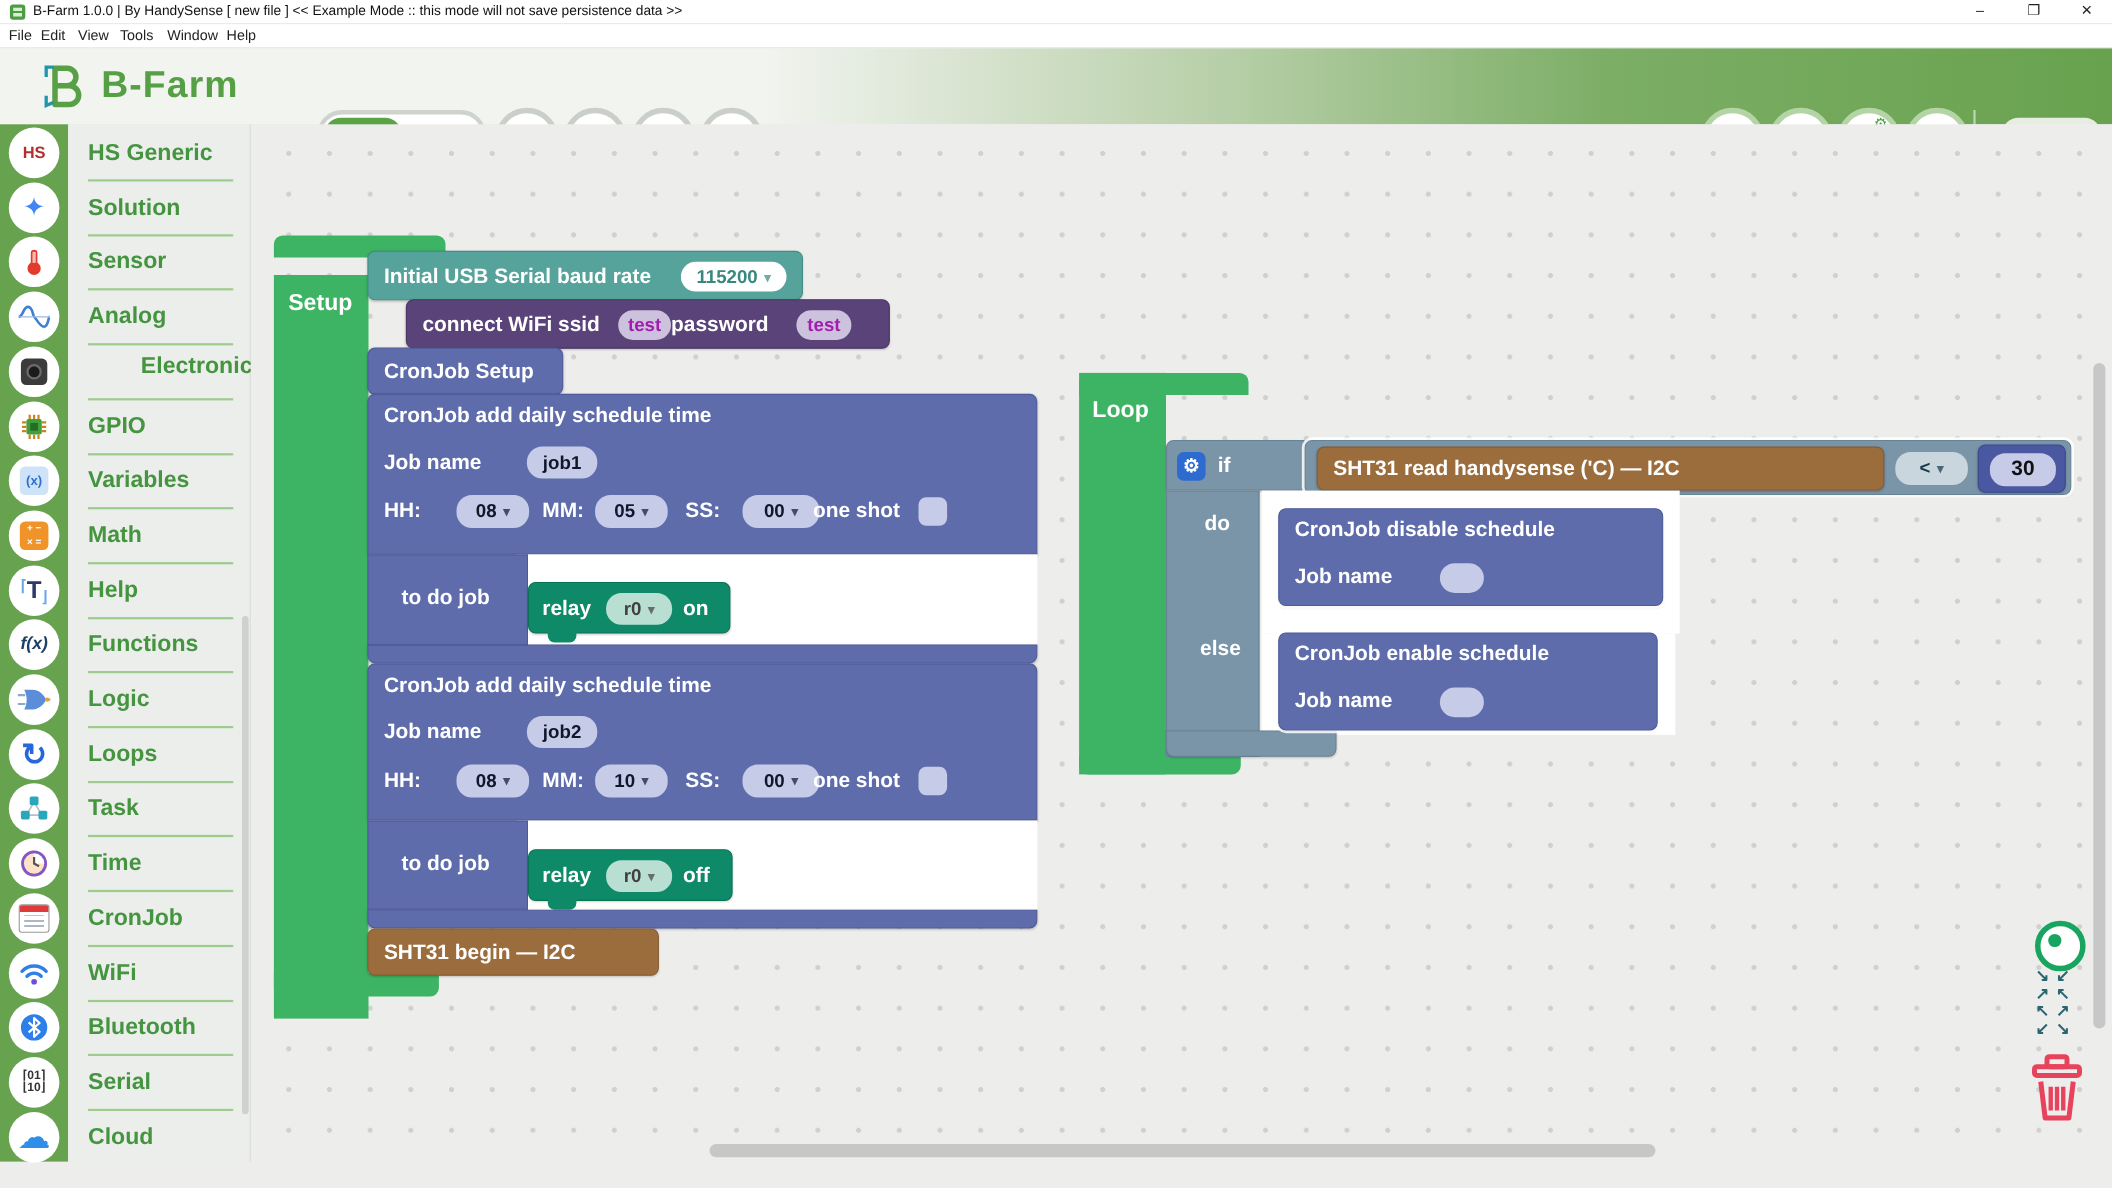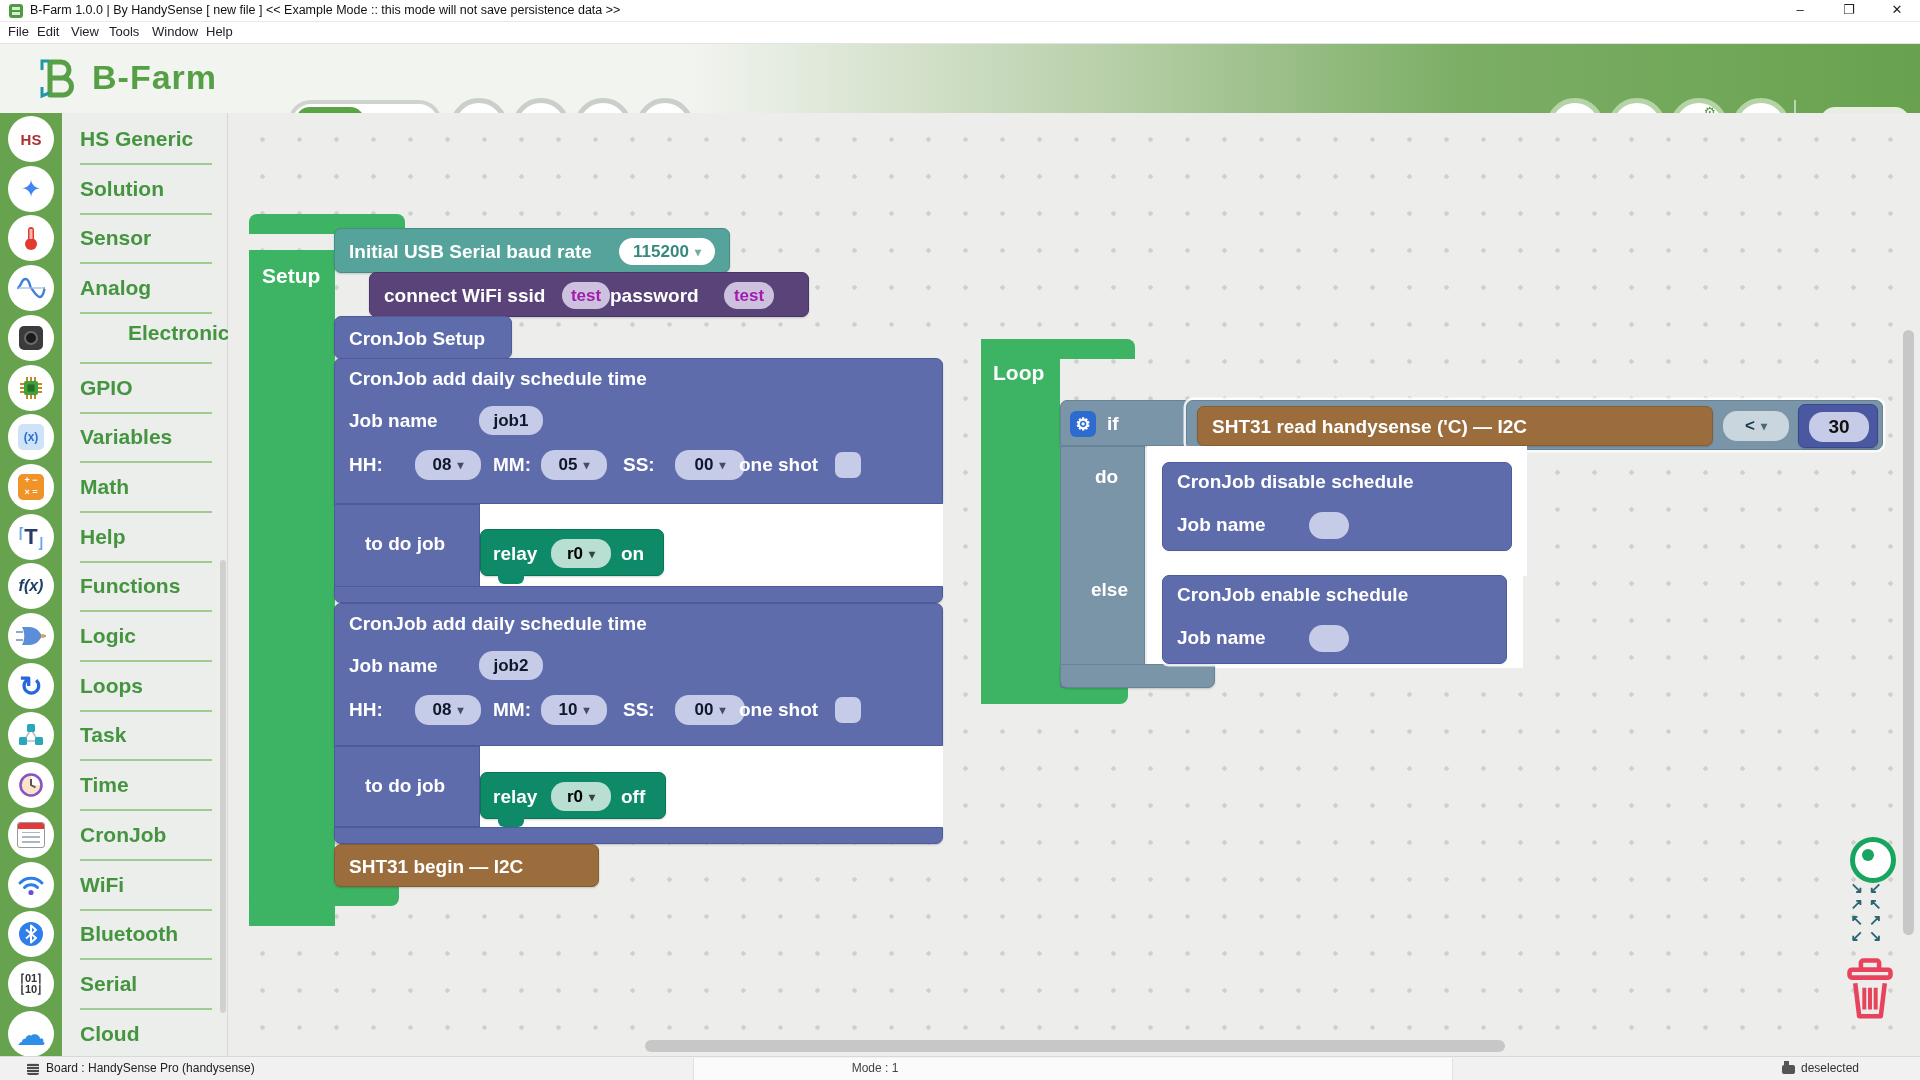--- a/index.html
+++ b/index.html
@@ -72,21 +72,21 @@
   .c-purple{background:#5a4379;border:1px solid #4a3566;}
   .c-blue{background:#5f6cab;border:1px solid #4e5b9b;}
   .c-slate{background:#7b95a8;border:1px solid #688396;}
   .c-brown{background:#9c6d3c;border:1px solid #875c30;}
   .c-emerald{background:#0f8a68;border:1px solid #0a7356;}
   .c-navy{background:#4a58a2;border:1px solid #3a4890;}
   .glow{box-shadow:0 0 0 2.5px rgba(255,255,255,.85),0 1px 2px rgba(0,0,0,.2);}
   .btxt{position:absolute;white-space:nowrap;}
   .pill{position:absolute;border-radius:14px;font-weight:700;font-size:17px;color:#1d1d35;display:flex;align-items:center;justify-content:center;white-space:nowrap;}
   .lav{background:#c6cbe8;color:#0f172a;}
-  .mint{background:#b9dfd3;color:#000000;}
+  .mint{background:#b9dfd3;color:#404040;}
   .plum{background:#cdc2de;color:#a21caf;}
   .wht{background:#fff;color:#37897e;}
   .cmp{background:#c9d6de;color:#17374a;}
   .dd::after{content:"▾";font-size:12px;margin-left:6px;opacity:.7;}
   .chk{position:absolute;width:26px;height:26px;background:#c6cbe8;border-radius:7px;}
   .socket{position:absolute;background:#fff;}
   .nub{position:absolute;width:26px;height:10px;background:#0f8a68;border-radius:0 0 6px 6px;}
   .gearsq{position:absolute;width:26px;height:26px;background:#2e6bd0;border-radius:6px;color:#fff;text-align:center;line-height:25px;}
   .gearsq::after{content:"⚙";font-size:17px;}
   
@@ -447,22 +447,14 @@
   <svg class="abs" style="left:1845px;top:958px;" width="50" height="62" viewBox="0 0 44 54">
     <rect x="14" y="2" width="16" height="8" rx="2" fill="none" stroke="#e8435c" stroke-width="4"></rect>
     <rect x="4" y="10" width="36" height="7" rx="2" fill="none" stroke="#e8435c" stroke-width="4"></rect>
     <path d="M9 22 L12.5 51 H31.5 L35 22" fill="none" stroke="#e8435c" stroke-width="4" stroke-linejoin="round"></path>
     <path d="M17 26 v19 M22 26 v19 M27 26 v19" stroke="#e8435c" stroke-width="3.5"></path>
   </svg>
   <div class="hscroll"></div>
   <div class="vscroll"></div>
   <div class="sb-thumb"></div>
 
-  <div class="abs" id="statusbar">
-    <span class="boardico"></span>
-    <span class="sttxt" style="left:46px;">Board : HandySense Pro (handysense)</span>
-    <span class="stseg"></span>
-    <span class="sttxt" style="left:800px;width:150px;text-align:center;color:#444;">Mode : 1</span>
-    <span class="deselico"></span>
-    <span class="sttxt" style="left:1801px;color:#333;">deselected</span>
-  </div>
 
 </div>
 
 </body></html>

